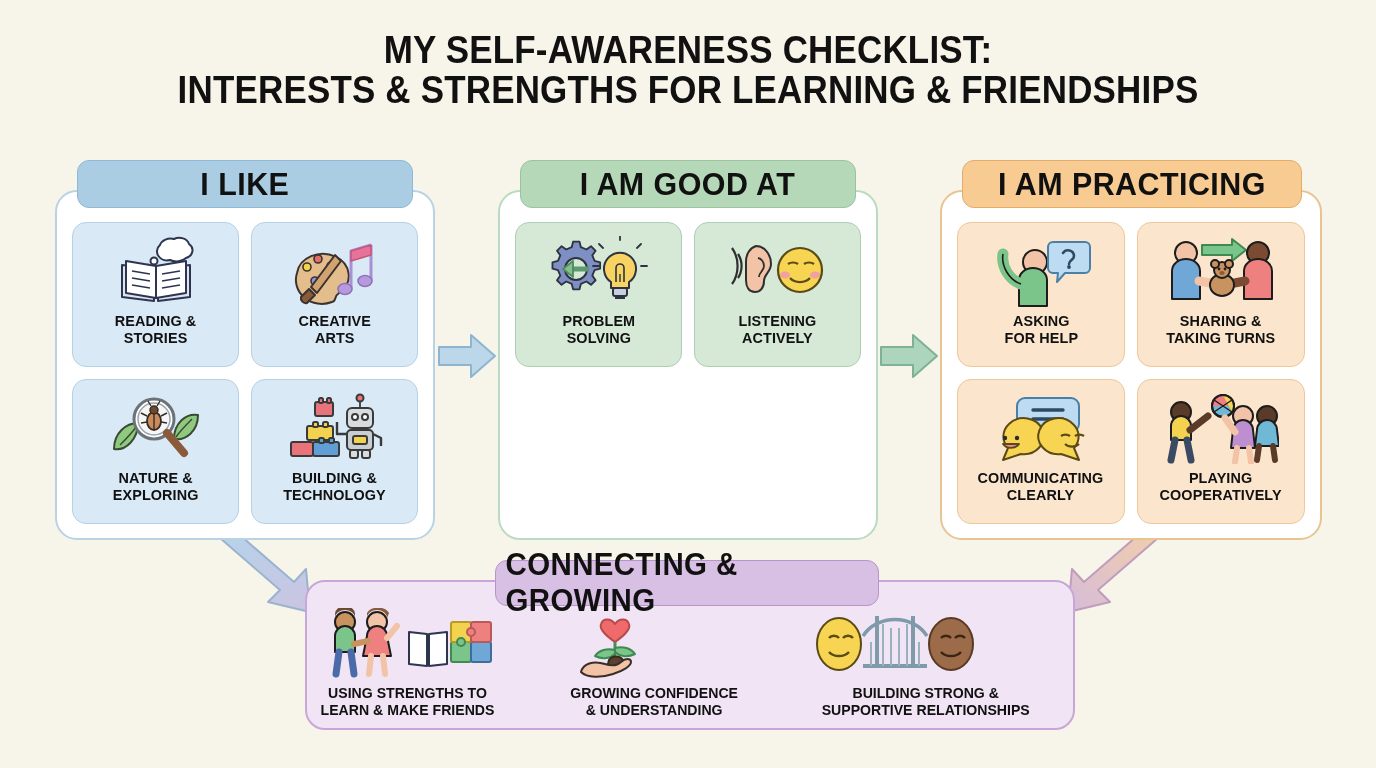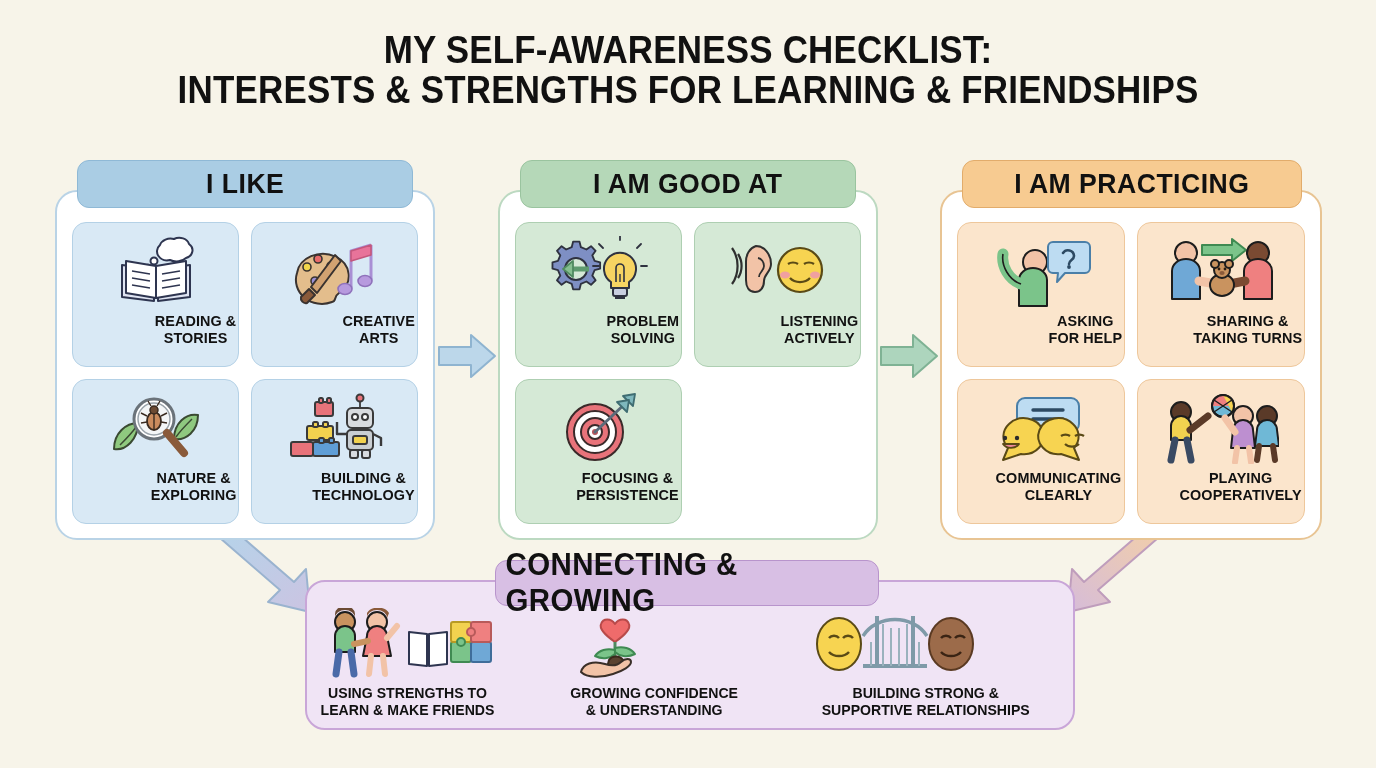--- a/index.html
+++ b/index.html
@@ -39,21 +39,21 @@
   .panel.blue  {left:55px; top:190px; width:380px; height:350px; border-color:#b9d3e6;}
   .panel.green {left:498px;top:190px; width:380px; height:350px; border-color:#bcd9c1;}
   .panel.orange{left:940px;top:190px; width:382px; height:350px; border-color:#e8c493;}
 
   .panel-header{
     position:absolute;
     height:48px;
     border-radius:12px;
     box-sizing:border-box;
     display:flex;align-items:center;justify-content:center;
-    font-weight:700;font-size:28px;letter-spacing:.5px;
+    font-weight:700;font-size:32px;letter-spacing:.5px;
     transform-origin:center;
     border:1.5px solid rgba(0,0,0,.10);
   }
   .panel-header span{transform:scaleX(.95);display:block;}
   .ph-blue  {left:77px;  top:160px; width:336px; background:#aacde4; border-color:#8fb9d6;}
   .ph-green {left:520px; top:160px; width:336px; background:#b5d8b8; border-color:#9ac49f;}
   .ph-orange{left:962px; top:160px; width:340px; background:#f7cb91; border-color:#e2ac6b;}
 
   
   .cards{
@@ -62,21 +62,21 @@
     grid-template-rows:1fr 1fr;
     gap:12px;
   }
   .cards.blue  {left:72px; top:222px; width:346px; height:302px;}
   .cards.green {left:515px;top:222px; width:346px; height:302px;}
   .cards.orange{left:957px;top:222px; width:348px; height:302px;}
 
   .card{
     border-radius:14px;
     box-sizing:border-box;
-    display:flex;flex-direction:column;align-items:flex-end;justify-content:flex-start;
+    display:flex;flex-direction:column;align-items:center;justify-content:flex-start;
     padding:10px 0 8px;
     border:1.5px solid rgba(0,0,0,.13);
     overflow:hidden;
   }
   .card.c-blue  {background:#d9e9f5;border-color:#b4d1e6;}
   .card.c-green {background:#d5e9d6;border-color:#aecfb2;}
   .card.c-orange{background:#fbe5cc;border-color:#eec79b;}
 
   .card .glyph{
     height:78px;width:100%;
@@ -308,38 +308,20 @@
             <ellipse cx="57" cy="39" rx="5" ry="3.4" fill="#f0a0a0" stroke="none"></ellipse>
             <ellipse cx="87" cy="39" rx="5" ry="3.4" fill="#f0a0a0" stroke="none"></ellipse>
           </g>
         </svg>
       </div>
       <div class="label">LISTENING
 ACTIVELY</div>
     </div>
 
 
-    <div class="card c-green">
-      <div class="glyph">
-        <svg width="84" height="74" viewBox="0 0 84 74">
-          <g stroke="#3a2a2a" stroke-width="2">
-            <circle cx="38" cy="40" r="28" fill="#e8737a"></circle>
-            <circle cx="38" cy="40" r="21" fill="#ffffff"></circle>
-            <circle cx="38" cy="40" r="14" fill="#e8737a"></circle>
-            <circle cx="38" cy="40" r="7" fill="#ffffff"></circle>
-            <circle cx="38" cy="40" r="3" fill="#b8545b" stroke="none"></circle>
-            <path d="M38,40 L72,8" stroke="#5b6b7a" stroke-width="3" stroke-linecap="round"></path>
-            <path d="M66,4 L78,2 L76,14 Z" fill="#7fb8bd" stroke="#3f6d72" stroke-width="1.8" stroke-linejoin="round"></path>
-            <path d="M60,10 L72,8 L70,20 Z" fill="#7fb8bd" stroke="#3f6d72" stroke-width="1.8" stroke-linejoin="round"></path>
-          </g>
-        </svg>
-      </div>
-      <div class="label">FOCUSING &amp;
-PERSISTENCE</div>
-    </div>
   </div>
 
   <div class="panel orange"></div>
   <div class="panel-header ph-orange">
     <span>I AM PRACTICING</span>
   </div>
   <div class="cards orange">
 
     <div class="card c-orange">
       <div class="glyph">

